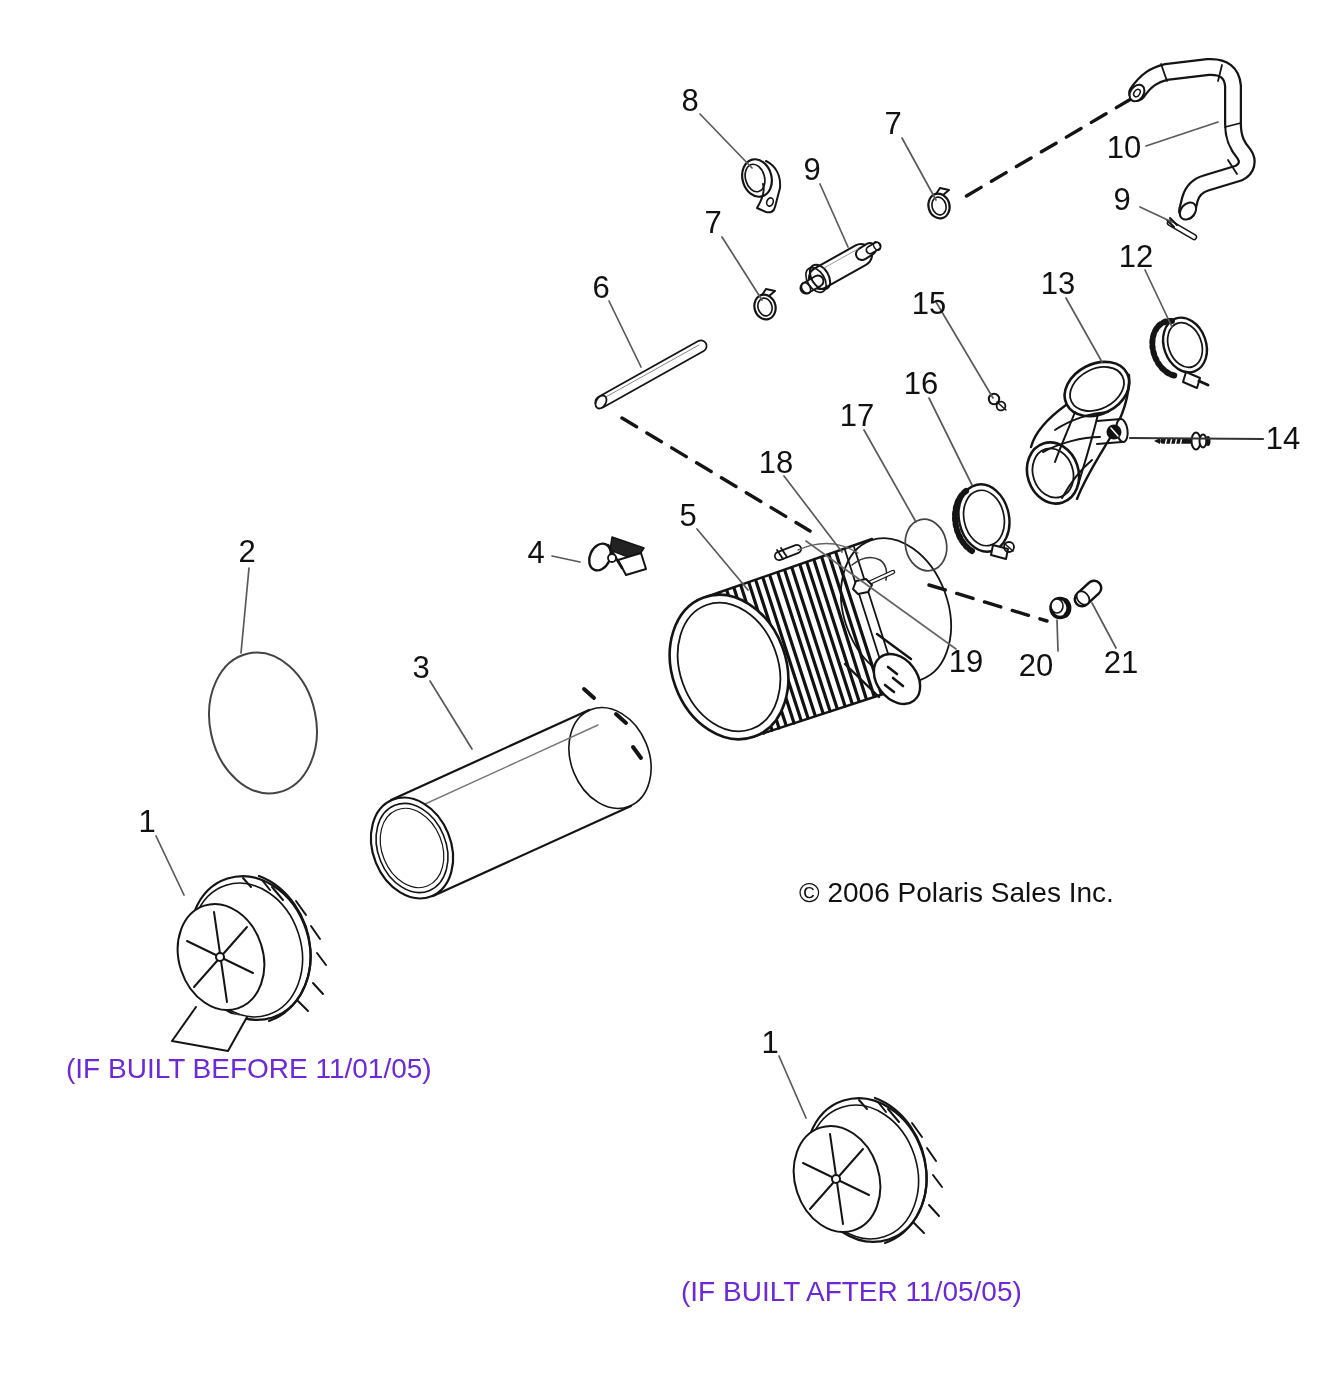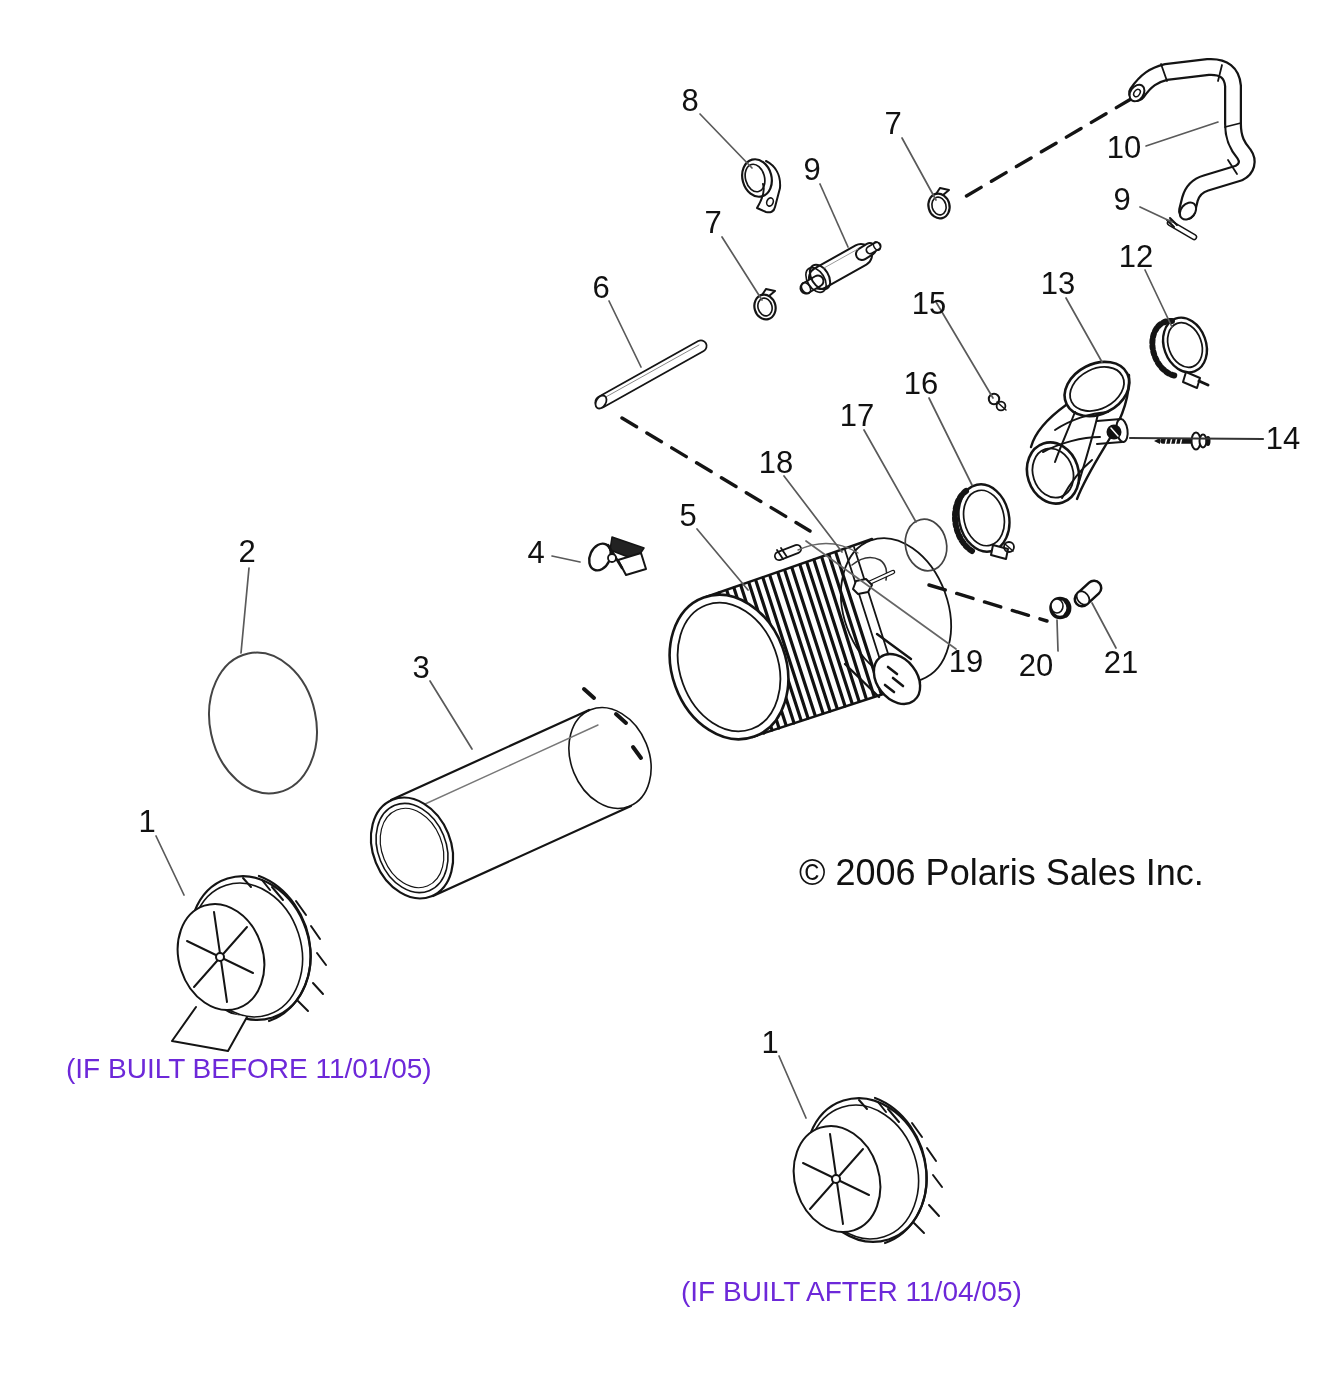--- a/index.html
+++ b/index.html
@@ -3,22 +3,22 @@
 <meta charset="utf-8">
 <style>
   html,body{margin:0;padding:0;background:#fff;}
   .stage{position:relative;width:1337px;height:1375px;background:#fff;overflow:hidden;
          font-family:"Liberation Sans",sans-serif;}
   .stage svg{position:absolute;left:0;top:0;}
   .callout{position:absolute;transform:translate(-50%,-50%);font-size:31px;color:#111;
            font-family:"Liberation Sans",sans-serif;white-space:nowrap;}
   .caption{position:absolute;font-size:28px;color:#6d28d9;white-space:nowrap;
            font-family:"Liberation Sans",sans-serif;}
-  .copyright{position:absolute;font-size:36px;color:#111;white-space:nowrap;
-           font-family:"Liberation Sans",sans-serif;}
+  .copyright{position:absolute;font-size:28px;color:#111;white-space:nowrap;
+           font-family:"Liberation Sans",sans-serif;margin-top:25px;}
 </style>
 </head>
 <body>
 
 <div class="stage">
 
 <svg width="1337" height="1375" viewBox="0 0 1337 1375" xmlns="http://www.w3.org/2000/svg" fill="none" stroke-linecap="round" stroke-linejoin="round">
 
   <g stroke="#141414" stroke-width="3.4" stroke-dasharray="17 12">
     <line x1="1131" y1="99" x2="958" y2="201"></line>
@@ -296,15 +296,15 @@
   <div class="callout" style="left:247px;top:552px">2</div>
   <div class="callout" style="left:421px;top:668px">3</div>
   <div class="callout" style="left:966px;top:662px">19</div>
   <div class="callout" style="left:1036px;top:666px">20</div>
   <div class="callout" style="left:1121px;top:663px">21</div>
   <div class="callout" style="left:147px;top:822px">1</div>
   <div class="callout" style="left:770px;top:1043px">1</div>
 
   <div class="copyright" style="left:799px;top:852px">© 2006 Polaris Sales Inc.</div>
   <div class="caption" style="left:66px;top:1053px">(IF BUILT BEFORE 11/01/05)</div>
-  <div class="caption" style="left:681px;top:1276px">(IF BUILT AFTER 11/04/05)</div>
+  <div class="caption" style="left:681px;top:1276px">(IF BUILT AFTER 11/05/05)</div>
 
 </div>
 
 </body></html>

